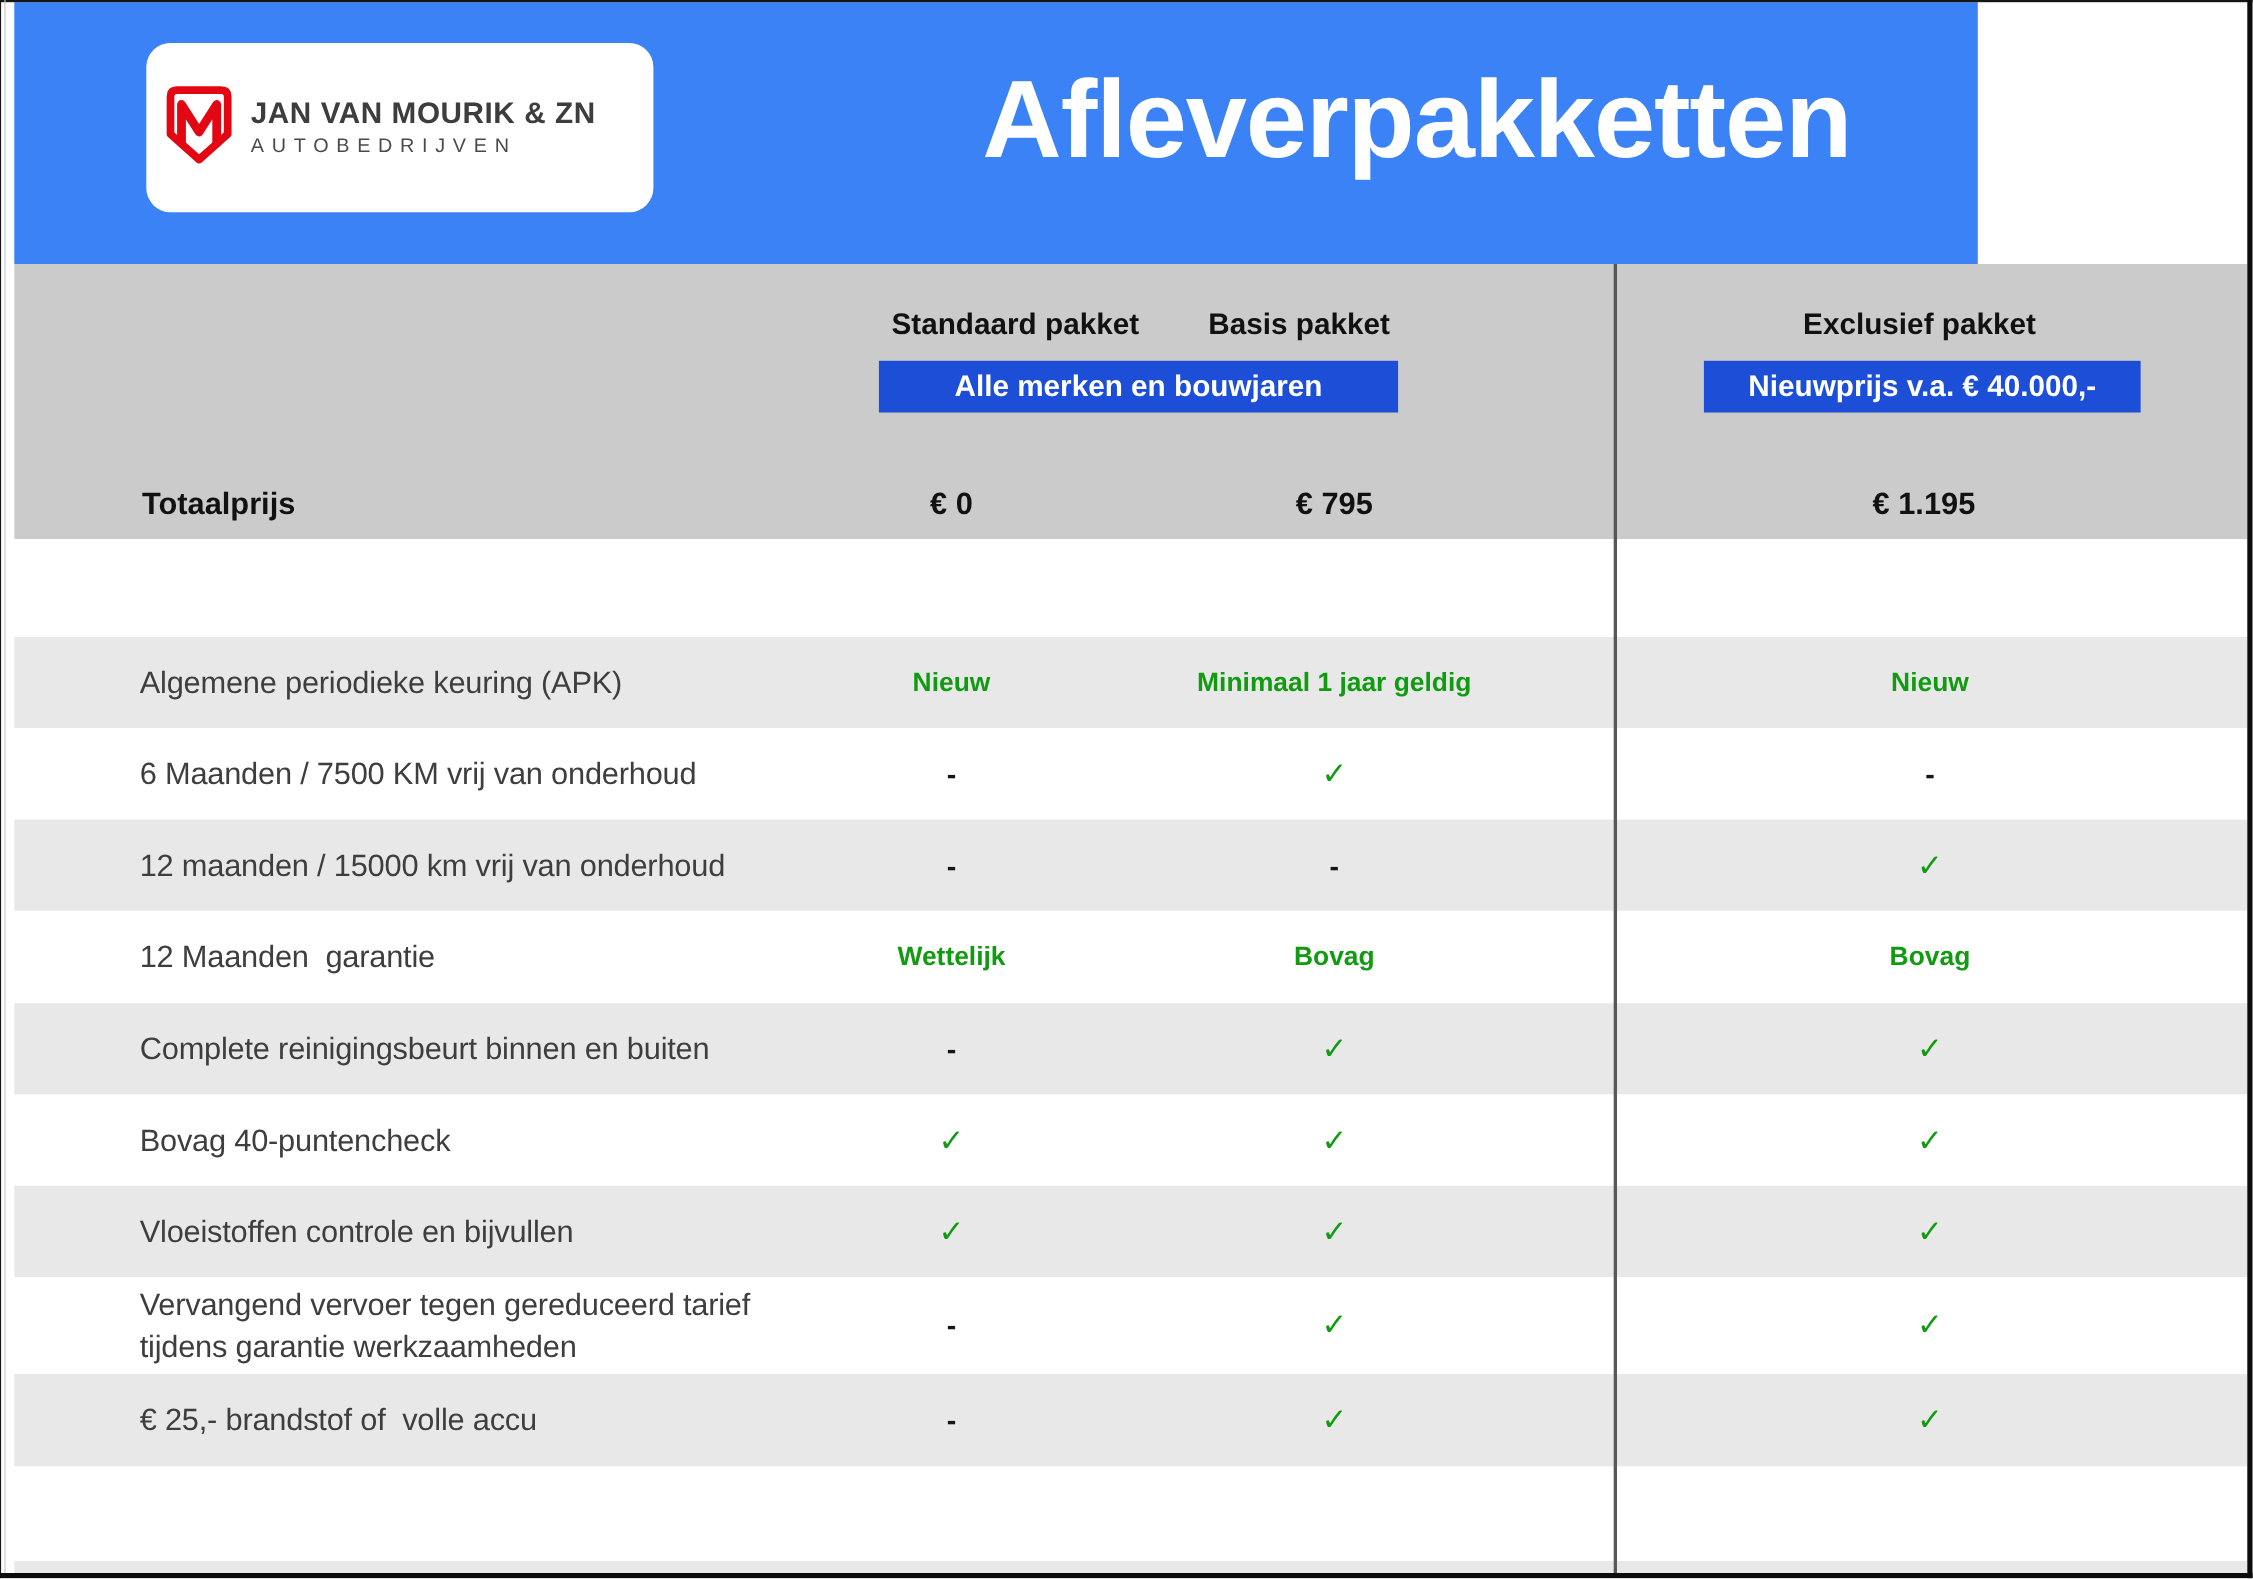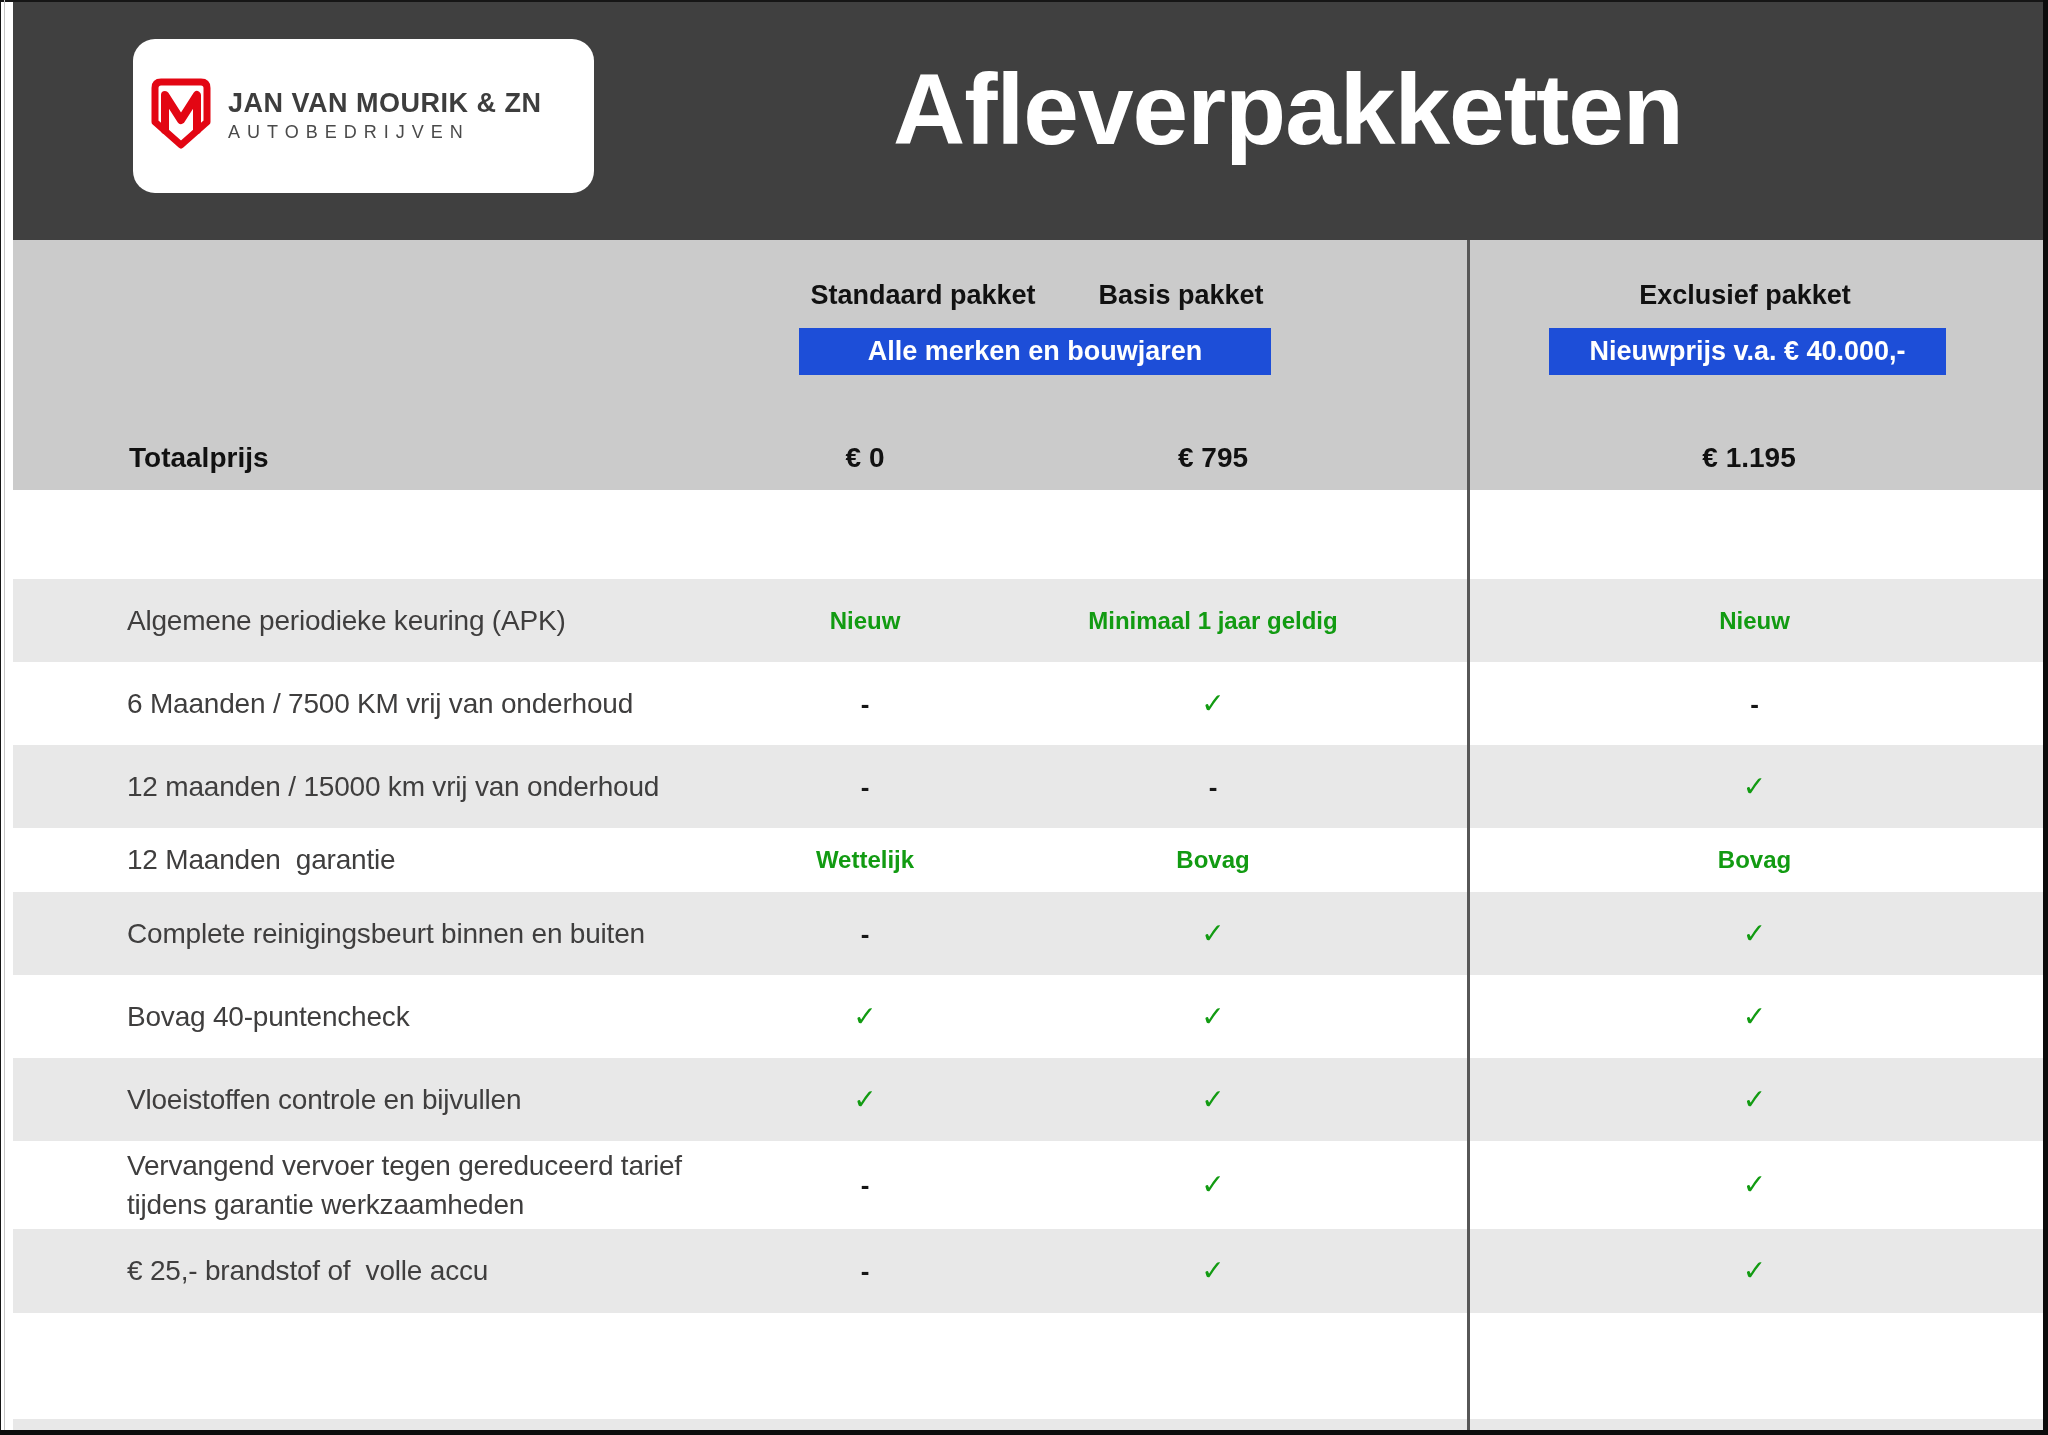--- a/index.html
+++ b/index.html
@@ -8,21 +8,21 @@
     font-family:"Liberation Sans","DejaVu Sans",sans-serif;
   }
   
   .border-top{position:absolute;left:0;top:0;width:100%;height:2px;background:#161616;}
   .border-left{position:absolute;left:0;top:0;width:1px;height:100%;background:#161616;}
   .edge-line{position:absolute;left:4px;top:0;width:1px;height:100%;background:#c6c6c6;}
   .border-right{position:absolute;right:0;top:0;width:5px;height:100%;background:#0c0c0c;}
   .border-bottom{position:absolute;left:0;bottom:0;width:100%;height:5px;background:#0c0c0c;}
 
   
-  .header{position:absolute;left:13px;top:2px;width:2030px;height:238px;background:#404040;}
+  .header{position:absolute;left:13px;top:2px;width:1785px;height:238px;background:#3b82f6;}
   .logo-card{
     position:absolute;left:120px;top:37px;width:461px;height:154px;background:#ffffff;
     border-radius:22px;display:flex;align-items:center;
   }
   .logo-shield{margin-left:16px;flex:0 0 auto;}
   .logo-text{margin-left:15px;display:flex;flex-direction:column;}
   .logo-company{font-size:27px;font-weight:bold;color:#3d3d3d;letter-spacing:0.5px;line-height:1.1;}
   .logo-subtitle{font-size:18px;font-weight:normal;color:#4a4a4a;letter-spacing:7px;margin-top:5px;line-height:1.1;}
   .page-title{
     position:absolute;left:1275px;top:50px;transform:translateX(-50%);
@@ -50,21 +50,21 @@
   .total-val.bas{left:1200px;}
   .total-val.exc{left:1736px;}
 
   
   .rows{position:absolute;left:13px;top:579px;width:2030px;}
   .trow{
     display:grid;grid-template-columns:727px 250px 446px 30px 577px;
     align-items:center;height:83px;background:#ffffff;
   }
   .trow:nth-child(odd){background:#e8e8e8;}
-  .trow:nth-child(4){height:64px;}
+  .trow:nth-child(4){height:84px;}
   .trow:nth-child(8){height:88px;}
   .trow:nth-child(9){height:84px;}
   .row-label{
     padding-left:114px;font-size:28px;color:#3f3e3e;letter-spacing:-0.2px;
     white-space:pre-wrap;line-height:1.4;
   }
   .cell{text-align:center;font-size:24px;line-height:1;}
   .cell.green-text{color:#129b12;font-weight:bold;}
   .cell.check{color:#129b12;font-size:28px;font-weight:normal;}
   .cell.dash{color:#161616;font-size:26px;font-weight:bold;}

